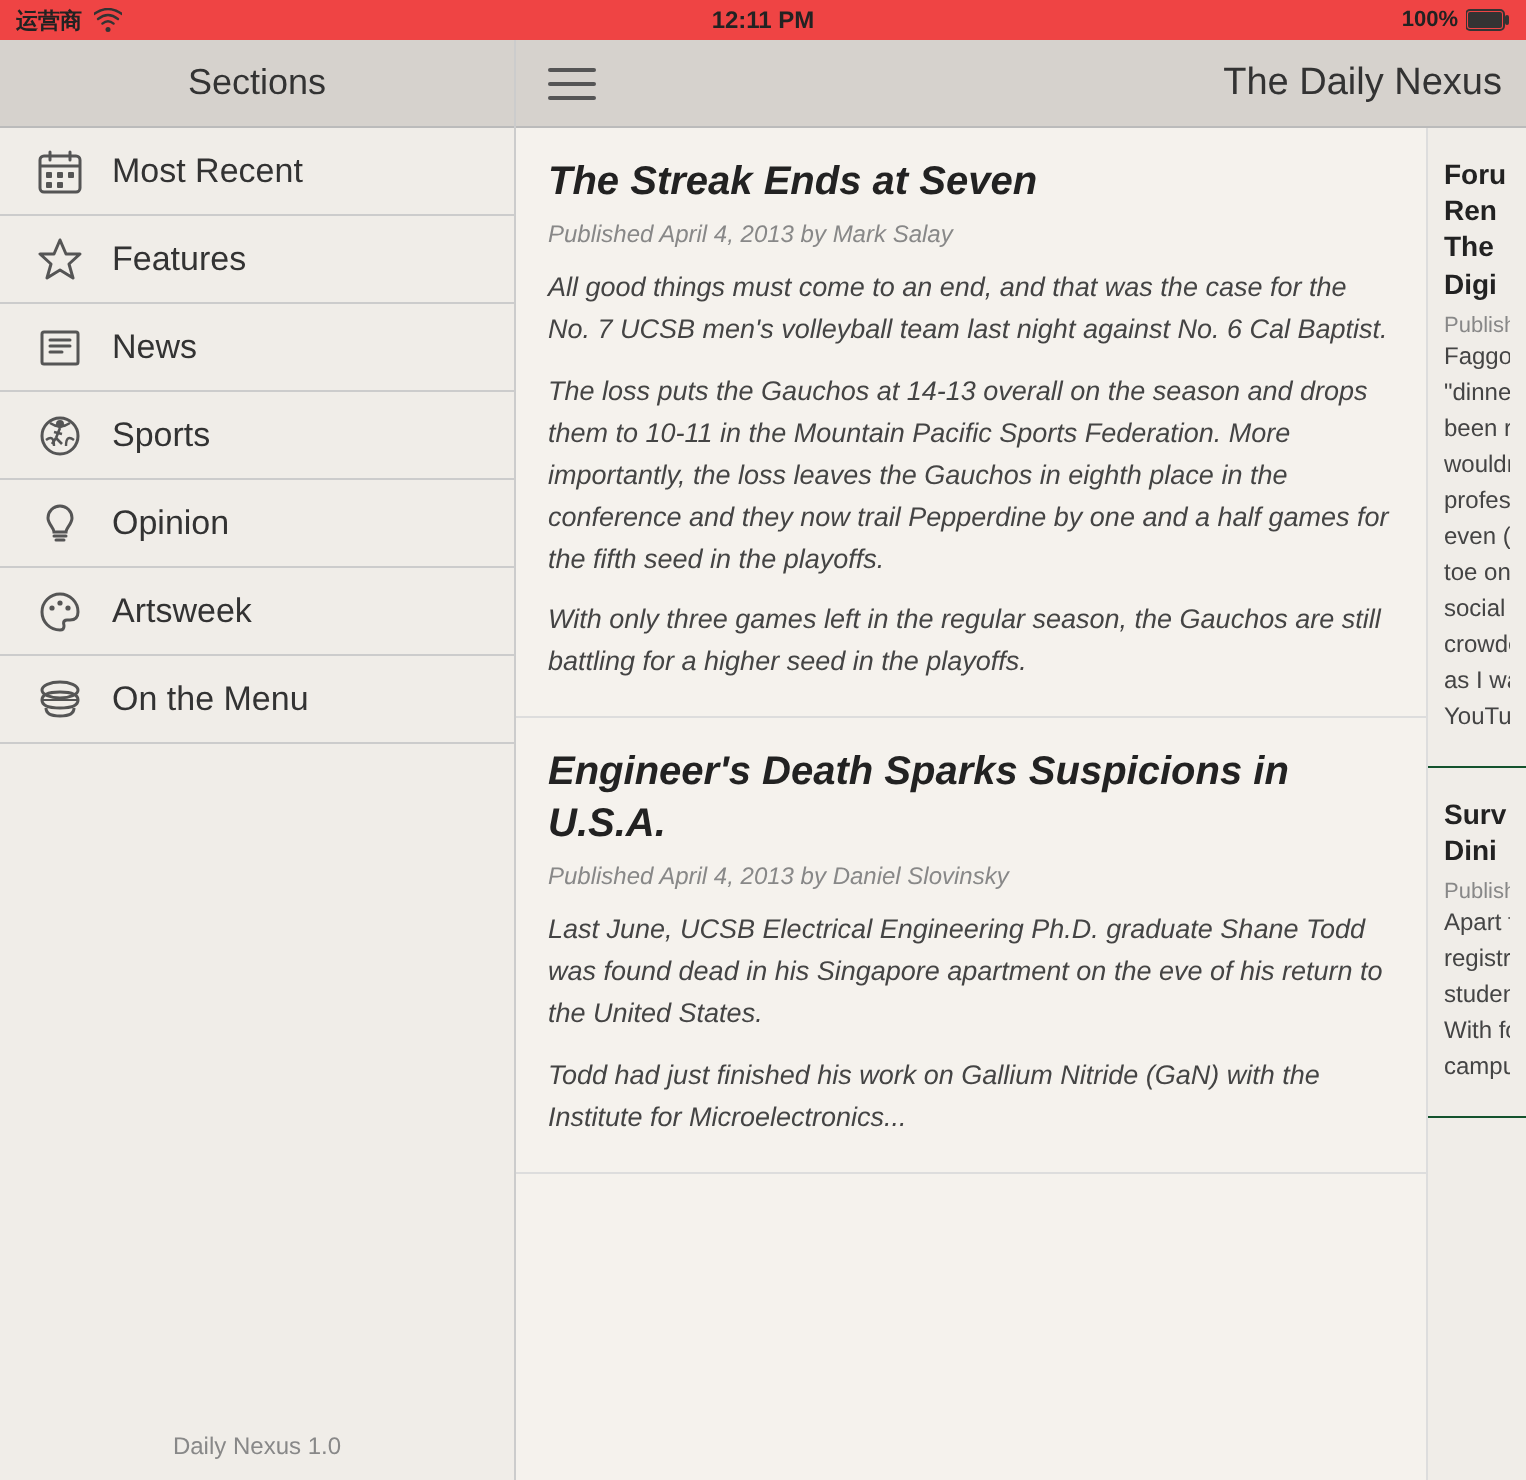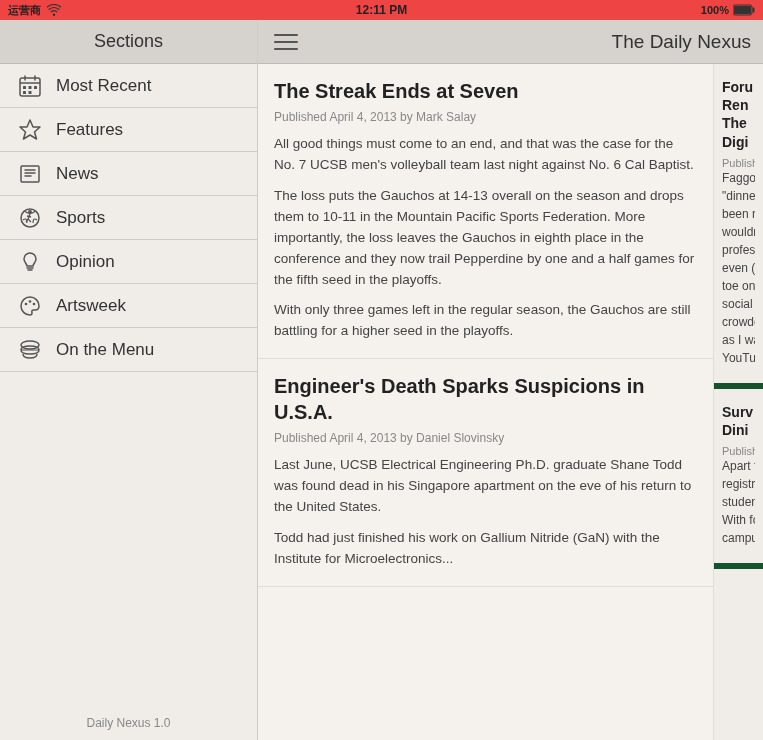--- a/index.html
+++ b/index.html
@@ -129,20 +129,21 @@
     .articles-scroll {
       flex: 1;
       overflow-y: auto;
       overflow-x: hidden;
       display: flex;
     }
     .articles-column {
       flex: 1;
       padding: 0;
       overflow: hidden;
+      font-style: italic;
     }
     .article-card {
       padding: 14px 16px 16px 16px;
       border-bottom: 1px solid #ddd;
       background: #f5f2ed;
     }
     .article-title {
       font-size: 20px;
       font-weight: 600;
       color: #222;
@@ -165,21 +166,21 @@
     
     .right-partial {
       width: 50px;
       background: #f0ede8;
       border-left: 1px solid #ddd;
       overflow: hidden;
       flex-shrink: 0;
     }
     .right-article {
       padding: 14px 8px 16px 8px;
-      border-bottom: 6px solid #14532d;
+      border-bottom: 1px solid #14532d;
     }
     .right-article-title {
       font-size: 14px;
       font-weight: 600;
       color: #222;
       line-height: 1.3;
       margin-bottom: 6px;
       white-space: nowrap;
       overflow: hidden;
     }

